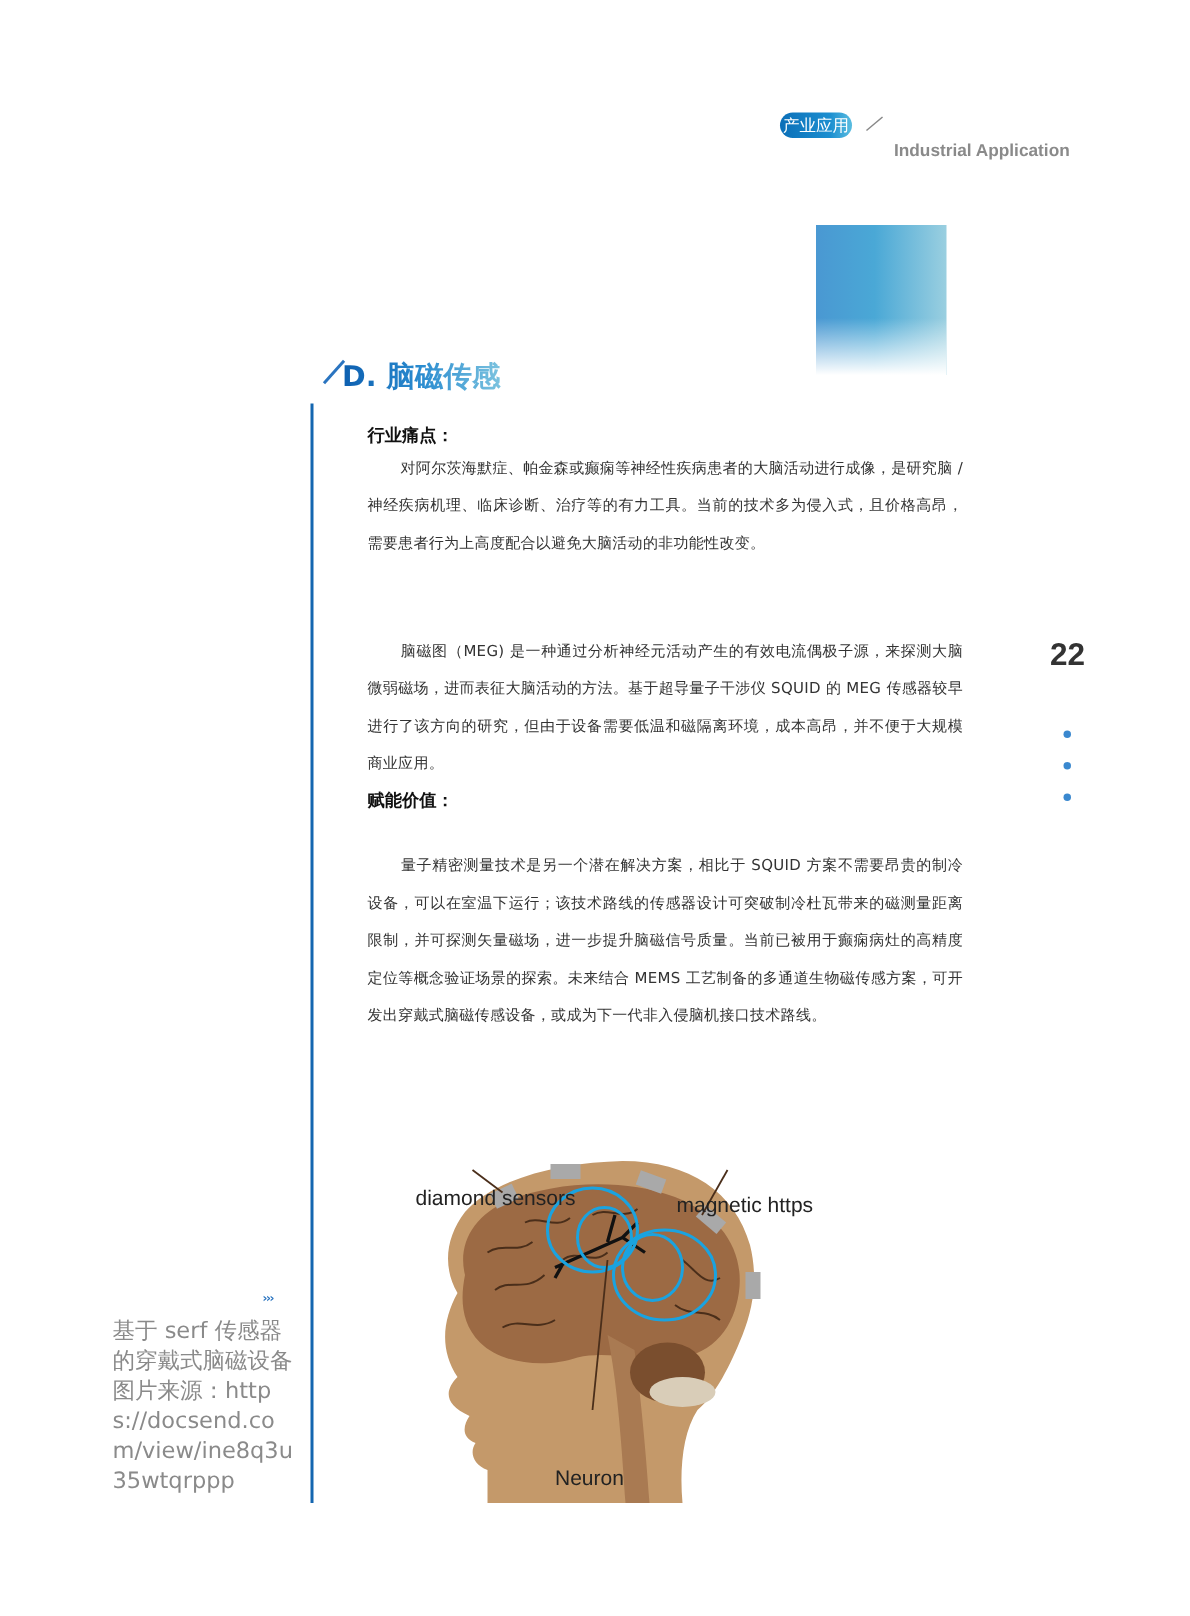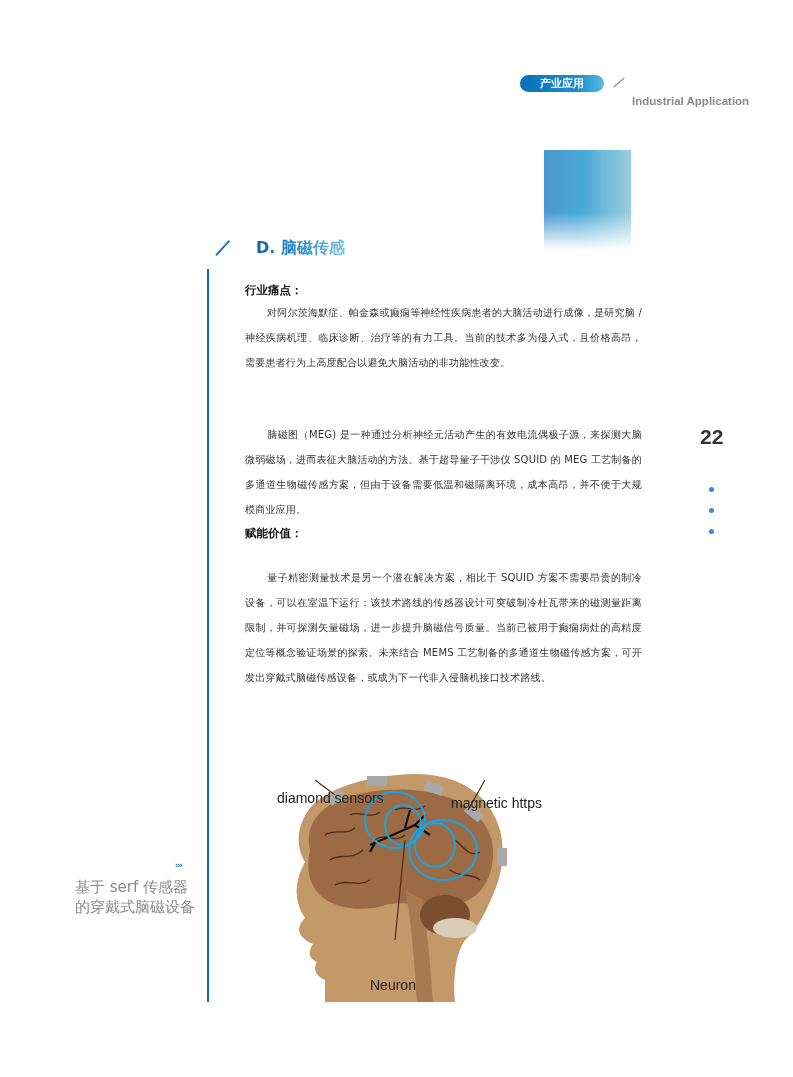--- a/index.html
+++ b/index.html
@@ -2,40 +2,40 @@
 <html><head>
 <meta charset="utf-8">
 <style>
   html, body { margin: 0; padding: 0; background: #ffffff; }
   body { width: 793px; height: 1077px; position: relative; overflow: hidden;
          font-family: "DejaVu Sans", "Liberation Sans", sans-serif; color: #333; }
 
   
   .hdr { position: absolute; top: 59px; left: 520px; display: flex; align-items: center; gap: 8px; }
   .pill { background: linear-gradient(90deg, #0b6fb8 0%, #1c8fd0 70%, #5bbde0 100%);
-          color: #fff; font-size: 11px; line-height: 17px; padding: 0 20px;
-          border-radius: 9px; height: 17px; font-weight: bold; }
+          color: #fff; font-size: 11px; line-height: 17px; padding: 0 2px;
+          border-radius: 9px; height: 17px; }
   .hdr-slash { width: 12px; height: 12px; position: relative; }
   .hdr-slash::after { content: ""; position: absolute; left: 0; top: 5px; width: 14px; height: 1px;
           background: #888; transform: rotate(-40deg); }
   .hdr-en { font-family: "Liberation Sans", sans-serif; font-weight: bold; font-size: 11.5px; color: #8a8a8a; margin-top: 36px; }
 
   
   .deco { position: absolute; left: 544px; top: 150px; width: 87px; height: 100px;
           background: linear-gradient(90deg, #4a98d2 0%, #4aa8d6 45%, #9acfe0 100%); }
   .deco::after { content: ""; position: absolute; left: 0; right: 0; bottom: 0; height: 38px;
           background: linear-gradient(180deg, rgba(255,255,255,0) 0%, #ffffff 100%); }
 
   
   .slash { position: absolute; left: 206px; top: 243px; width: 20px; height: 1.5px; background: #2a74c0;
            transform-origin: left center; transform: rotate(-48deg) translate(-2px, 15px); }
   .vline { position: absolute; left: 207px; top: 269px; width: 2px; height: 733px; background: #1466b0; }
 
   
-  .sec-title { position: absolute; left: 256px; top: 238px; font-size: 16px; font-weight: bold;
+  .sec-title { position: absolute; left: 228px; top: 238px; font-size: 19px; font-weight: bold;
                background: linear-gradient(90deg, #0d5fb0 0%, #2a8cd0 50%, #7cc3df 100%);
                -webkit-background-clip: text; background-clip: text; color: transparent; }
 
   .sub { position: absolute; left: 245px; font-size: 11.5px; font-weight: bold; color: #111; }
   .para { position: absolute; left: 245px; width: 397px; font-size: 10px; line-height: 25px;
           color: #333; text-align: justify; letter-spacing: 0.2px; }
   .para .first { display: inline-block; width: 22px; }
 
   
   .pgnum { position: absolute; left: 700px; top: 425px; font-family: "Liberation Sans", sans-serif;
@@ -61,33 +61,34 @@
 
 <div class="deco"></div>
 
 <div class="slash"></div>
 <div class="vline"></div>
 
 <div class="sec-title">D. 脑磁传感</div>
 
 <div class="sub" style="top:283px">行业痛点：</div>
 <div class="para" style="top:300px"><span class="first"></span><span>对阿尔茨海默症、帕金森或癫痫等神经性疾病患者的大脑活动进行成像，是研究脑 / 神经疾病机理、临床诊断、治疗等的有力工具。当前的技术多为侵入式，且价格高昂，需要患者行为上高度配合以避免大脑活动的非功能性改变。</span></div>
-<div class="para" style="top:422px"><span class="first"></span><span>脑磁图（MEG) 是一种通过分析神经元活动产生的有效电流偶极子源，来探测大脑微弱磁场，进而表征大脑活动的方法。基于超导量子干涉仪 SQUID 的 MEG 工艺制备的多通道生物磁传感方案，但由于设备需要低温和磁隔离环境，成本高昂，并不便于大规模商业应用。</span></div>
+<div class="para" style="top:422px"><span class="first"></span><span>脑磁图（MEG) 是一种通过分析神经元活动产生的有效电流偶极子源，来探测大脑微弱磁场，进而表征大脑活动的方法。基于超导量子干涉仪 SQUID 的 MEG 传感器较早进行了该方向的研究，但由于设备需要低温和磁隔离环境，成本高昂，并不便于大规模商业应用。</span></div>
 
 <div class="sub" style="top:526px">赋能价值：</div>
 <div class="para" style="top:565px"><span class="first"></span><span>量子精密测量技术是另一个潜在解决方案，相比于 SQUID 方案不需要昂贵的制冷设备，可以在室温下运行；该技术路线的传感器设计可突破制冷杜瓦带来的磁测量距离限制，并可探测矢量磁场，进一步提升脑磁信号质量。当前已被用于癫痫病灶的高精度定位等概念验证场景的探索。未来结合 MEMS 工艺制备的多通道生物磁传感方案，可开发出穿戴式脑磁传感设备，或成为下一代非入侵脑机接口技术路线。</span></div>
 
 <div class="pgnum">22</div>
 <div class="dot" style="top:487px"></div>
 <div class="dot" style="top:508px"></div>
 <div class="dot" style="top:529px"></div>
 
 <div class="cap-arrow">›››</div>
 <div class="caption">
   <div>基于 serf 传感器的穿戴式脑磁设备</div>
+  <div>图片来源：https://docsend.com/view/ine8q3u35wtqrppp</div>
 </div>
 
 <div class="figure">
   <svg width="300" height="263" viewBox="0 0 300 263">
 
     <path d="M70,262 L70,240 C60,236 58,228 62,222 C52,218 54,210 58,204 C40,196 42,186 50,178
              C38,160 40,140 50,122 C40,105 42,85 55,68 C75,45 120,35 160,34 C205,34 235,55 245,90
              C250,110 248,130 240,150 C232,170 222,190 210,200 C200,215 198,240 200,262 Z" fill="#c4996a"></path>
 
     <path d="M55,110 C50,90 60,70 85,60 C115,48 160,45 195,58 C225,70 240,92 238,118

